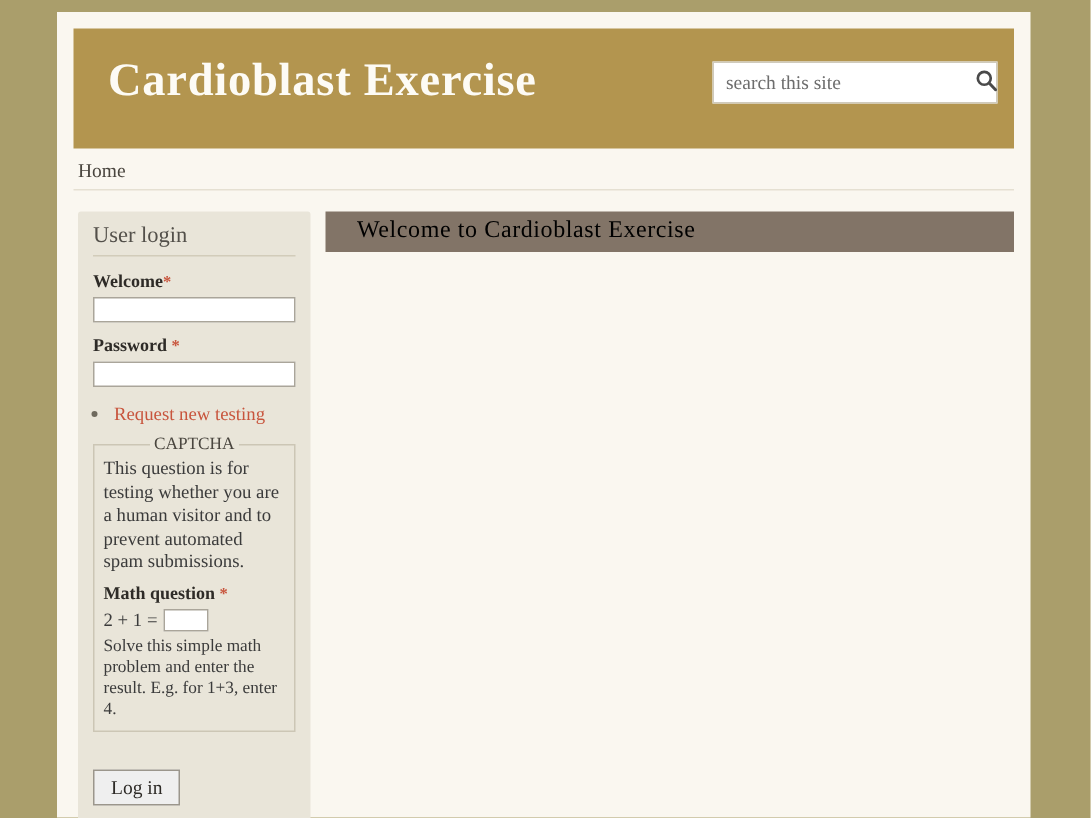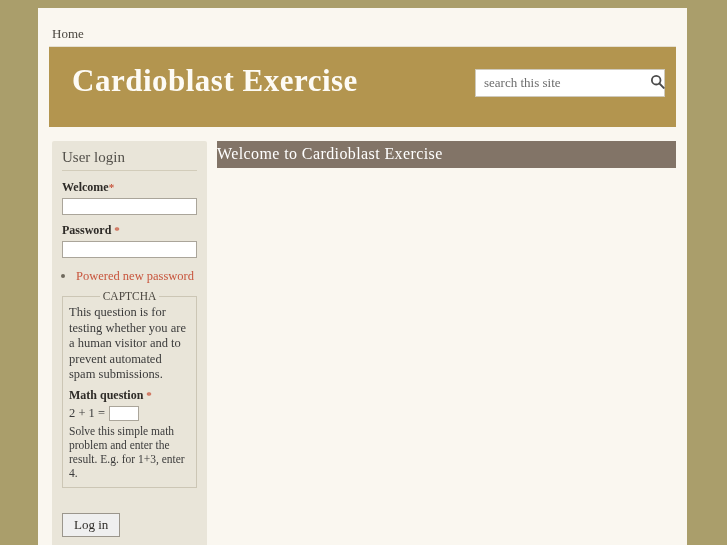--- a/index.html
+++ b/index.html
@@ -190,25 +190,25 @@
     font-family: "Liberation Serif", "DejaVu Serif", serif;
     font-size: 13px;
     color: #2e2b27;
     cursor: pointer;
   }
 
   
   #content-title {
     margin: 0;
     background: #827467;
-    color: #ffffff;
+    color: #000000;
     font-weight: normal;
     font-size: 16px;
     letter-spacing: .4px;
-    padding: 4px 11px 5px 0;
+    padding: 4px 11px 5px 21px;
   }
   #content-body {
     padding: 10px 2px;
     font-size: 13.5px;
     color: #3b3b3b;
   }
   #content-body p { margin: 0; }
 
   
   #footer-wrap {
@@ -226,65 +226,65 @@
     font-size: 12px;
     color: #4a463f;
     padding-top: 14px;
   }
   #footer-text a { color: #c8a13f; text-decoration: none; }
 </style>
 </head>
 <body>
 
 <div id="page">
-
-  <div id="menu-bar">
-    <ul>
-      <li>
-        <a href="#">Home</a>
-      </li>
-    </ul>
-  </div>
 
   <div id="header">
     <h1 id="site-name">Cardioblast Exercise</h1>
 
     <div id="search-box">
       <input id="search-input" type="text" placeholder="search this site" style="">
       <button id="search-submit">
         <span>
           <svg width="15" height="15" viewBox="0 0 16 16" aria-hidden="true">
             <circle cx="6.6" cy="6.6" r="4.6" fill="none" stroke="#4a4a4a" stroke-width="1.9"></circle>
             <line x1="10.2" y1="10.2" x2="14.6" y2="14.8" stroke="#4a4a4a" stroke-width="2.1" stroke-linecap="round"></line>
           </svg>
         </span>
       </button>
     </div>
   </div>
 
+  <div id="menu-bar">
+    <ul>
+      <li>
+        <a href="#">Home</a>
+      </li>
+    </ul>
+  </div>
+
   <div id="columns">
 
     <div id="sidebar">
       <div class="block">
 
         <h2 class="block-title">User login</h2>
 
         <div class="form-label">
           <span>Welcome</span><span class="req">*</span>
         </div>
         <input class="text-field" type="text" style="">
 
         <div class="form-label">
           <span>Password</span> <span class="req">*</span>
         </div>
         <input class="text-field" type="password" style="">
 
         <ul class="links">
           <li>
-            <a href="#">Powered new password</a>
+            <a href="#">Request new testing</a>
           </li>
         </ul>
 
         <fieldset class="captcha">
           <legend>CAPTCHA</legend>
 
           <p class="captcha-desc">This question is for testing whether you are a human visitor and to prevent automated spam submissions.</p>
 
           <div class="form-label">
             <span>Math question</span> <span class="req">*</span>

